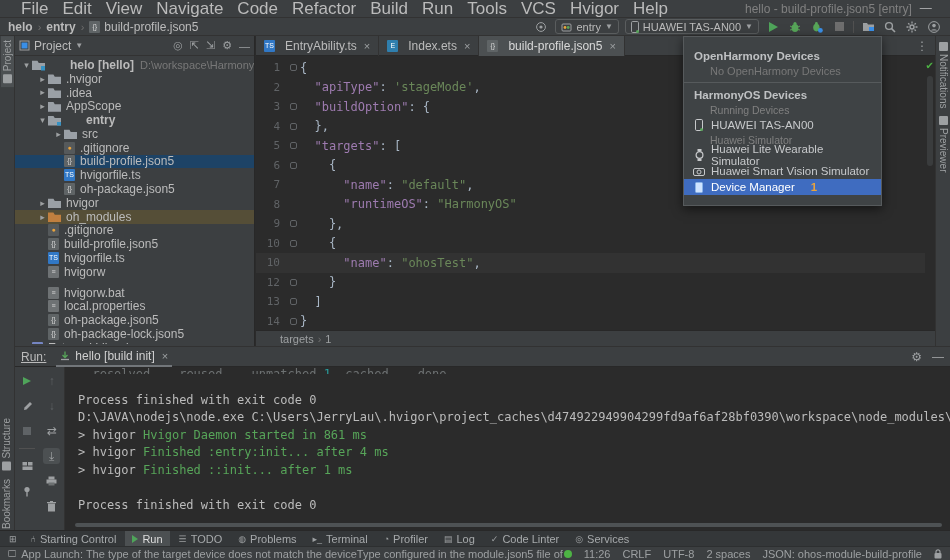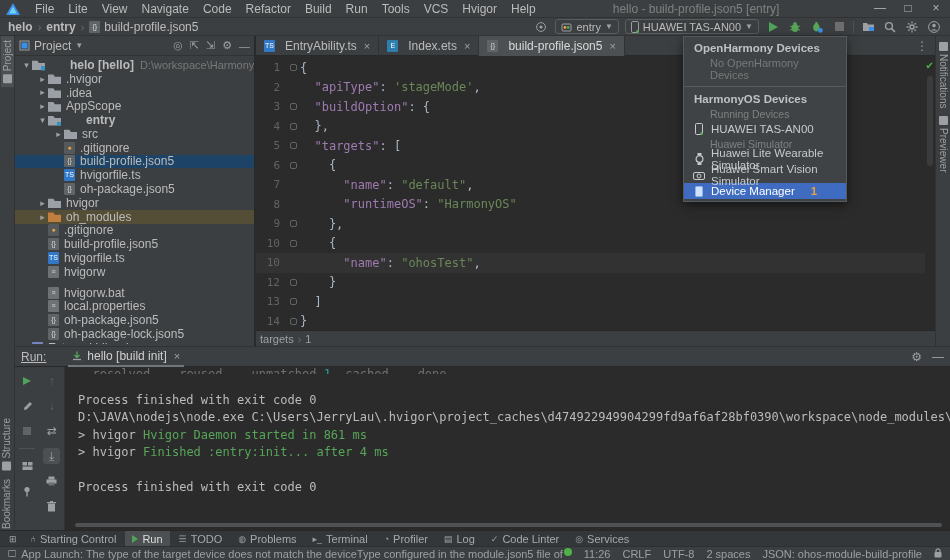--- a/index.html
+++ b/index.html
@@ -3,21 +3,21 @@
 <meta charset="utf-8">
 <style>
   * { margin:0; padding:0; box-sizing:border-box; }
   html,body { width:950px; height:560px; overflow:hidden; }
   body { font-family:"Liberation Sans", sans-serif; background:#2b2b2b; color:#bbbbbb; font-size:12px; position:relative; }
   #app { position:absolute; inset:0; }
 
   
   #titlebar { position:absolute; left:0; top:0; width:950px; height:18px; background:#3c3f41; display:flex; align-items:center; border-bottom:1px solid #323232; }
   #logo { width:14px; height:12px; margin:0 8px 0 6px; }
-  .menu-item { padding:0 7px; color:#bbbbbb; font-size:12px; line-height:18px; cursor:default; }
+  .menu-item { padding:0 7px; color:#bbbbbb; font-size:17px; line-height:18px; cursor:default; }
   #wtitle { color:#808080; font-size:12px; margin-left:70px; white-space:nowrap; }
   #winbtns { margin-left:auto; display:flex; }
   .winbtn { width:28px; height:18px; text-align:center; line-height:16px; color:#afb1b3; font-size:12px; }
 
   
   #toolrow { position:absolute; left:0; top:18px; width:950px; height:18px; background:#3c3f41; display:flex; align-items:center; border-bottom:1px solid #323232;gap:6px; }
   #crumbs { display:flex; align-items:center; margin-left:8px; }
   .crumb { color:#bbbbbb; font-weight:bold; font-size:12px; }
   .crumb-sep { color:#6e6e6e; margin:0 5px; font-size:11px; }
   #toolrow-right { margin-left:auto; display:flex; align-items:center; gap:6px; padding-right:8px; }
@@ -72,37 +72,37 @@
   .cl.cur { background:#323232; }
   .lnum { width:30px; text-align:right; color:#606366; padding-right:6px; flex:none; font-size:11px; }
   .fold { width:14px; flex:none; display:flex; align-items:center; justify-content:center; }
   .fold .fbox { width:7px; height:7px; border:1px solid #606366; border-radius:2px; }
   .ctext { white-space:pre; }
   .tok-key { color:#9e7bb0; }
   .tok-str { color:#6a8759; }
   .tok-p { color:#a9b7c6; }
   #ed-check { position:absolute; top:24px; right:1px; color:#4db344; font-size:10px; }
   #ed-scroll { position:absolute; top:40px; right:2px; width:6px; height:90px; background:#45484a; border-radius:3px; opacity:.6; }
-  #ed-crumb { position:absolute; bottom:0; left:0; right:0; height:16px; background:#3c3f41; border-top:1px solid #282828; display:flex; align-items:center; padding-left:4px; font-size:11px; color:#9da0a2; gap:4px; }
-
-  
-  #dropdown { position:absolute; left:683px; top:36px; width:164px; background:#3f4345; border:1px solid #565a5c; box-shadow:0 3px 10px rgba(0,0,0,.55); z-index:50; padding:2px 0; }
+  #ed-crumb { position:absolute; bottom:0; left:0; right:0; height:16px; background:#3c3f41; border-top:1px solid #282828; display:flex; align-items:center; padding-left:24px; font-size:11px; color:#9da0a2; gap:4px; }
+
+  
+  #dropdown { position:absolute; left:683px; top:36px; width:199px; background:#3f4345; border:1px solid #565a5c; box-shadow:0 3px 10px rgba(0,0,0,.55); z-index:50; padding:10px 0; }
   .dd-header { font-weight:bold; color:#bfc1c3; font-size:11.5px; padding:3px 10px 2px; }
   .dd-disabled { color:#787878; font-size:11px; padding:1px 10px 2px 26px; }
   .dd-sub { color:#808080; font-size:10.5px; padding:1px 10px 1px 26px; }
   .dd-sep { height:1px; background:#565a5c; margin:3px 0; }
   .dd-item { display:flex; align-items:center; gap:6px; color:#c7c9cb; font-size:11.5px; padding:2px 10px 2px 9px; height:16px; }
   .dd-item.sel { background:#3f6cc0; color:#ffffff; }
   .dd-badge { color:#e8a33d; font-weight:bold; margin-left:10px; }
   .dd-ic { width:12px; height:12px; flex:none; display:flex; align-items:center; justify-content:center; }
 
   
   #run-panel { position:absolute; left:15px; top:346px; width:935px; height:184px; background:#2b2b2b; border-top:1px solid #323232; }
   #run-head { height:20px; background:#3c3f41; display:flex; align-items:center; padding:0 6px; border-bottom:1px solid #282828; }
-  #run-label { color:#bbbbbb; margin-right:22px;text-decoration:underline; }
+  #run-label { color:#bbbbbb; margin-right:10px;text-decoration:underline; }
   #run-tab { display:flex; align-items:center; gap:5px; color:#d0d0d0; border-bottom:2px solid #72767a; height:20px; padding:0 4px; }
   #run-head-right { margin-left:auto; display:flex; gap:10px; color:#9da0a2; }
   #run-strip { position:absolute; left:0; top:20px; width:50px; bottom:0; background:#3c3f41; border-right:1px solid #323232; display:flex; }
   .strip-col { width:25px; display:flex; flex-direction:column; align-items:center; padding-top:6px; gap:9px; }
   .strip-col .sicon { width:17px; height:16px; display:flex; align-items:center; justify-content:center; color:#9da0a2; font-size:12px; }
   .sicon.on { background:#4c5052; border-radius:3px; }
   .sicon.dim { color:#5f6366; }
   .strip-div { width:16px; height:1px; background:#515151; }
   #console { position:absolute; left:51px; top:20px; right:0; bottom:0; font-family:"DejaVu Sans Mono", monospace; font-size:12px; overflow:hidden; padding-left:12px; }
   .con-line { height:17.5px; line-height:17.5px; white-space:pre; overflow:hidden; }
@@ -111,37 +111,37 @@
   #con-hscroll { position:absolute; bottom:3px; left:60px; right:8px; height:4px; background:#4e5254; border-radius:2px; }
 
   
   #tw-bar { position:absolute; left:0; top:530px; width:950px; height:16px; background:#343739; border-top:1px solid #282828; display:flex; align-items:center; gap:2px; padding-left:4px; }
   .tw-item { display:flex; align-items:center; gap:4px; padding:0 7px; height:16px; font-size:11px; color:#a7aaac; }
   .tw-item.active { background:#4c5052; color:#dddddd; }
   .tw-glyph { font-size:9px; color:#9da0a2; }
   .tw-play { width:0; height:0; border-left:6px solid #4fa45a; border-top:4px solid transparent; border-bottom:4px solid transparent; }
   #statusbar { position:absolute; left:0; top:546px; width:950px; height:14px; background:#3c3f41; border-top:1px solid #2d2f30; display:flex; align-items:center; font-size:11px; color:#9da0a2; padding:0 8px; }
   #status-msg { white-space:nowrap; overflow:hidden; margin-left:5px; }
-  #status-right { margin-left:auto; display:flex; align-items:flex-start; gap:12px; white-space:nowrap; }
+  #status-right { margin-left:auto; display:flex; align-items:center; gap:12px; white-space:nowrap; }
   .stat-dot { width:8px; height:8px; border-radius:50%; background:#4db344; }
   svg { display:block; }
 </style>
 </head>
 <body>
 
 <div id="app">
 
   <div id="titlebar">
     <svg id="logo" viewBox="0 0 14 12">
         <path d="M7 0 L14 12 L0 12 Z" fill="#3a8fe8"></path>
         <path d="M7 3.5 L10.8 10.5 L3.2 10.5 Z" fill="#6fd3f2"></path>
       </svg>
     <nav id="menus" style="display: flex;">
         <span class="menu-item">File</span>
-        <span class="menu-item">Lite</span>
+        <span class="menu-item">Edit</span>
         <span class="menu-item">View</span>
         <span class="menu-item">Navigate</span>
         <span class="menu-item">Code</span>
         <span class="menu-item">Refactor</span>
         <span class="menu-item">Build</span>
         <span class="menu-item">Run</span>
         <span class="menu-item">Tools</span>
         <span class="menu-item">VCS</span>
         <span class="menu-item">Hvigor</span>
         <span class="menu-item">Help</span>
@@ -622,20 +622,21 @@
           </span>
       </div>
     </div>
     <div id="console">
         <div class="con-line clip"><span class="c-dim">… resolved </span><span class="c-teal">…</span><span class="c-dim">, reused </span><span class="c-teal">…</span><span class="c-dim">, unmatched </span><span class="c-teal">1</span><span class="c-dim">, cached </span><span class="c-teal">…</span><span class="c-dim">, done</span></div>
         <div class="con-line">&nbsp;</div>
         <div class="con-line"><span class="c-text">Process finished with exit code 0</span></div>
         <div class="con-line"><span class="c-text">D:\JAVA\nodejs\node.exe C:\Users\JerryLau\.hvigor\project_caches\d474922949904299fd9af6af28bf0390\workspace\node_modules\@ohos\hvigor\bin\hvigor.js --sync -p p</span></div>
         <div class="con-line"><span class="c-text">&gt; hvigor </span><span class="c-green">Hvigor Daemon started in 861 ms</span></div>
         <div class="con-line"><span class="c-text">&gt; hvigor </span><span class="c-green">Finished :entry:init... after 4 ms</span></div>
+        <div class="con-line"><span class="c-text">&gt; hvigor </span><span class="c-green">Finished ::init... after 1 ms</span></div>
         <div class="con-line">&nbsp;</div>
         <div class="con-line"><span class="c-text">Process finished with exit code 0</span></div>
       </div>
     <div id="con-hscroll"></div>
   </div>
 
   <div id="tw-bar">
       <span class="tw-glyph" style="padding: 0px 5px;">⊞</span>
       <div class="tw-item">
         <span class="tw-glyph">⑃</span>

